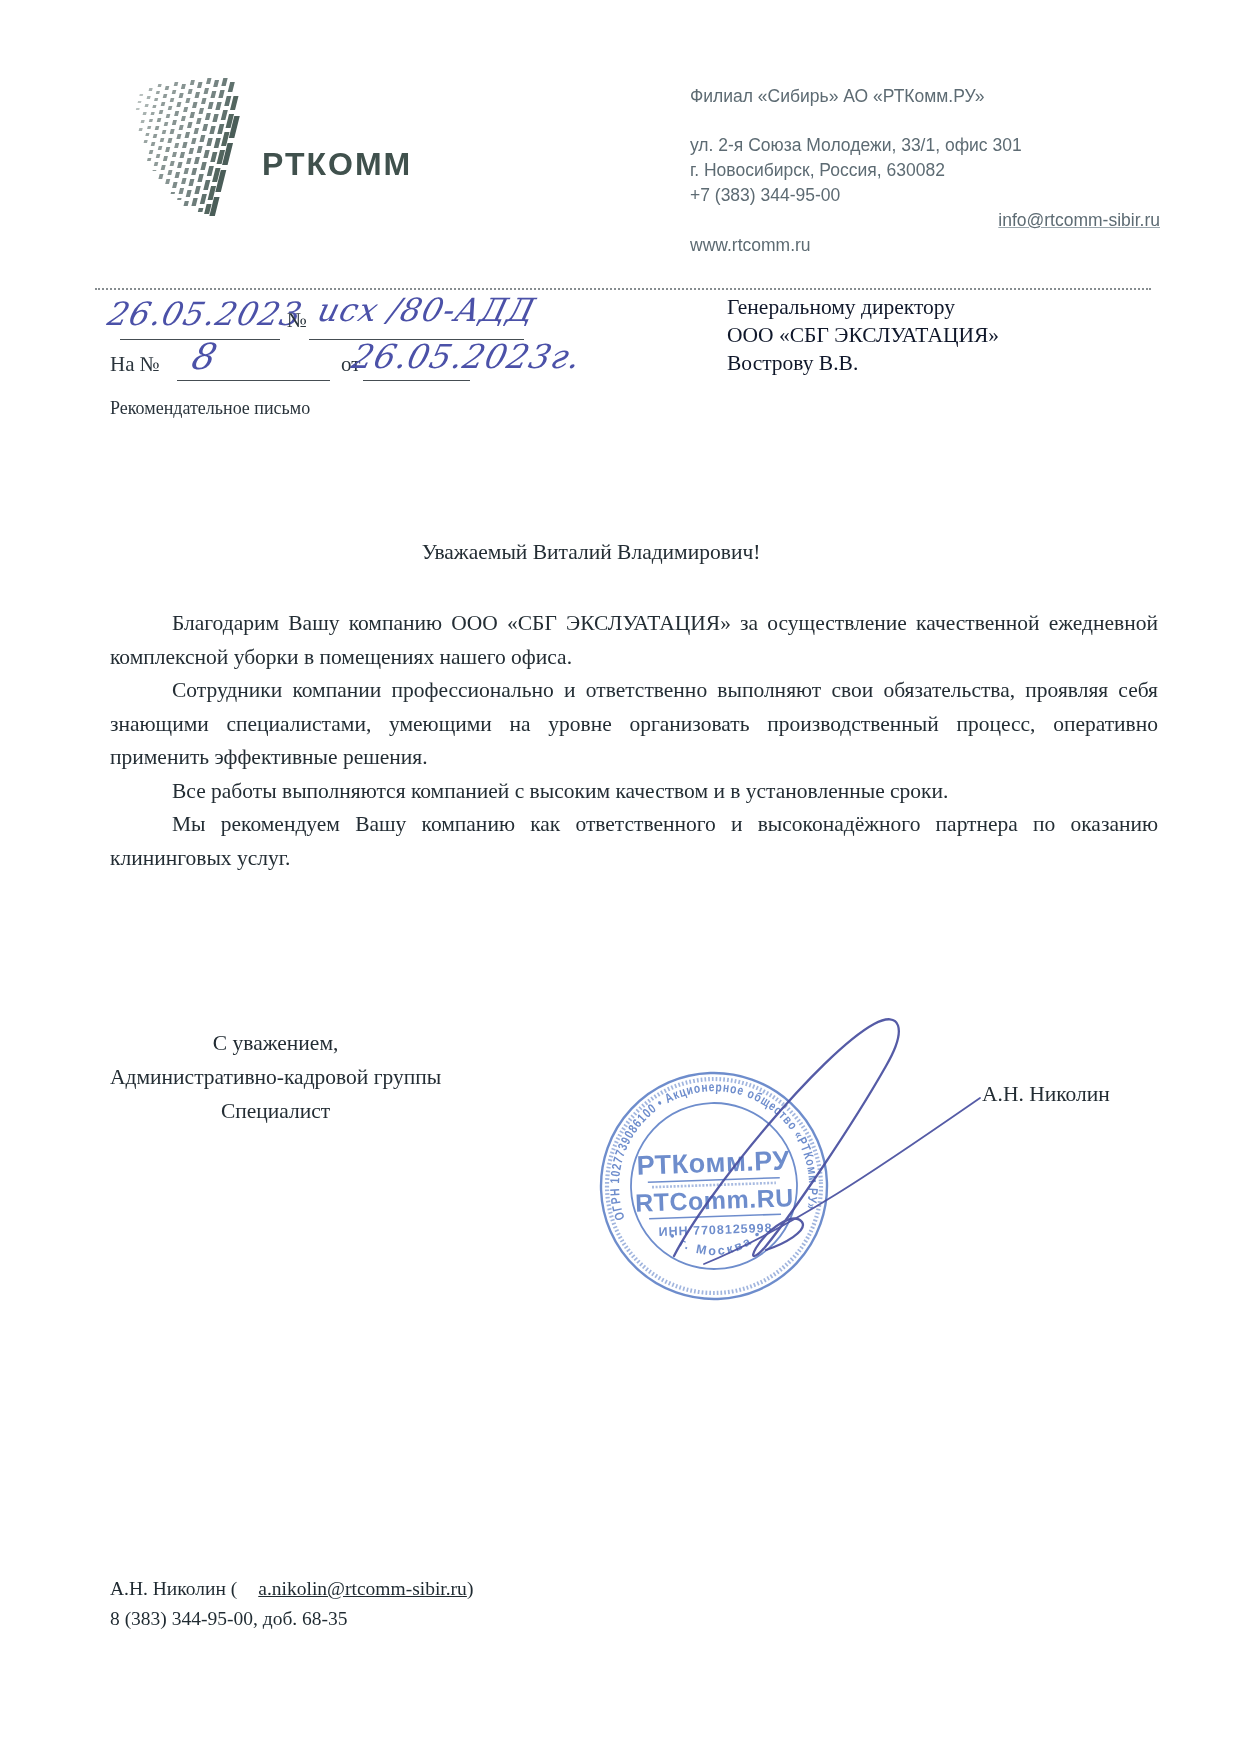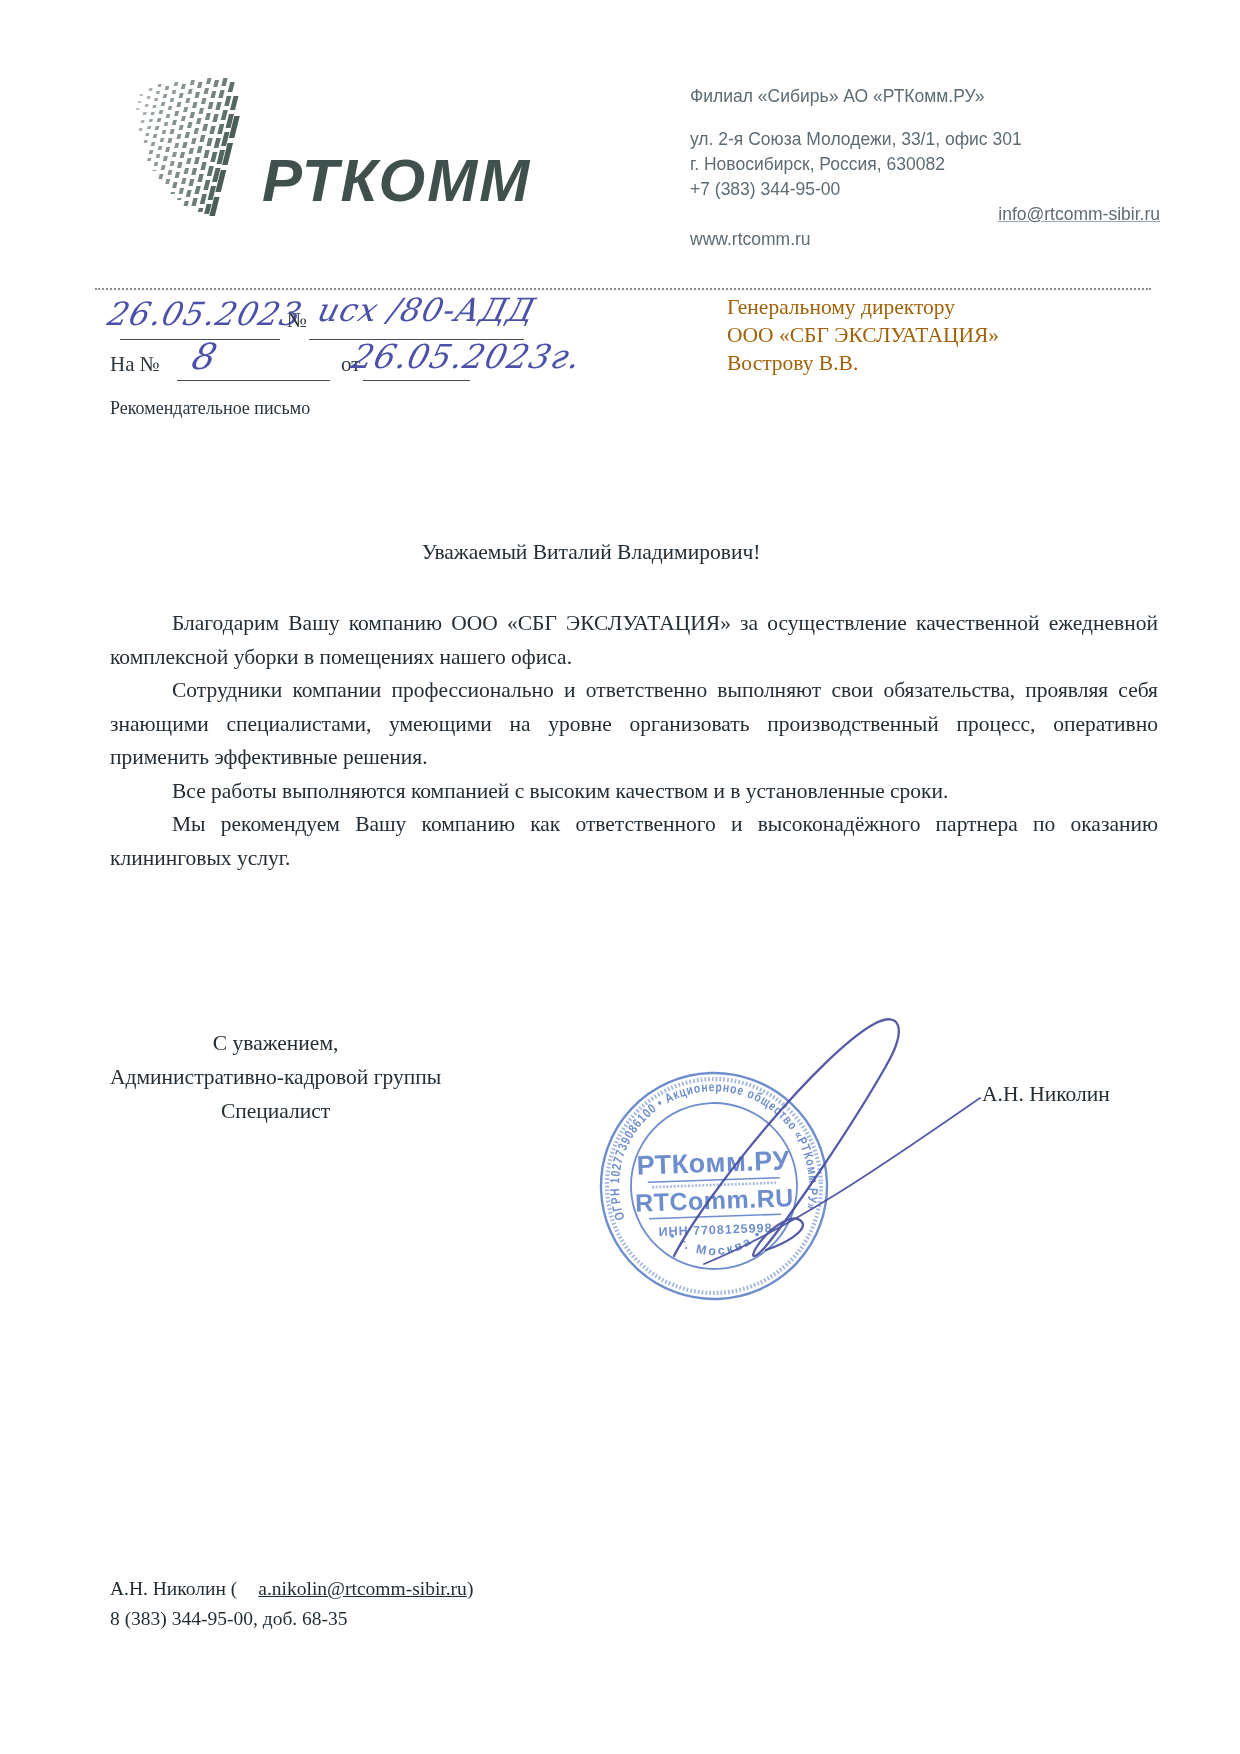--- a/index.html
+++ b/index.html
@@ -6,41 +6,41 @@
   .page{
     position:relative;width:1240px;height:1754px;background:#ffffff;
     margin:0 auto;overflow:hidden;
     font-family:"Liberation Serif", serif;color:#28323a;
   }
   .abs{position:absolute;}
 
   
   .logo-text{
     font-family:"Liberation Sans", sans-serif;font-weight:600;
-    font-size:60px;letter-spacing:2px;color:#40514d;font-style:italic;
+    font-size:32px;letter-spacing:2px;color:#40514d;
   }
   .hdr-right{
     font-family:"Liberation Sans", sans-serif;font-size:17.5px;
     line-height:25px;color:#5d6b73;
   }
-  .hdr-right .branch{margin-bottom:18px;}
+  .hdr-right .branch{margin-bottom:24px;}
   .hdr-link{text-decoration:underline;text-decoration-color:#9aa6ad;text-align:right;}
 
   .dotted-sep{border-top:2px dotted #878d90;height:0;}
 
   
   .printed{font-size:21px;color:#2a343c;}
   .hw{
     font-family:"DejaVu Serif", serif;font-style:italic;
     color:#4b51a8;transform:skewX(-14deg);transform-origin:left bottom;
     letter-spacing:1px;white-space:nowrap;
   }
   .field-line{border-bottom:1.6px solid #454d52;height:0;}
 
-  .addressee{font-size:21.5px;line-height:28px;color:#a16207;}
+  .addressee{font-size:21.5px;line-height:28px;color:#0f172a;}
   .subject{font-size:18px;color:#2a343c;}
 
   .salutation{font-size:21.5px;text-align:center;color:#232d34;}
 
   .body-text{font-size:21.5px;line-height:33.5px;text-align:justify;color:#232d34;}
   .body-text p{margin:0;text-indent:62px;}
 
   .sign-block{font-size:21.5px;line-height:34px;color:#232d34;}
   .signer-name{font-size:21.5px;color:#232d34;white-space:nowrap;}
 

